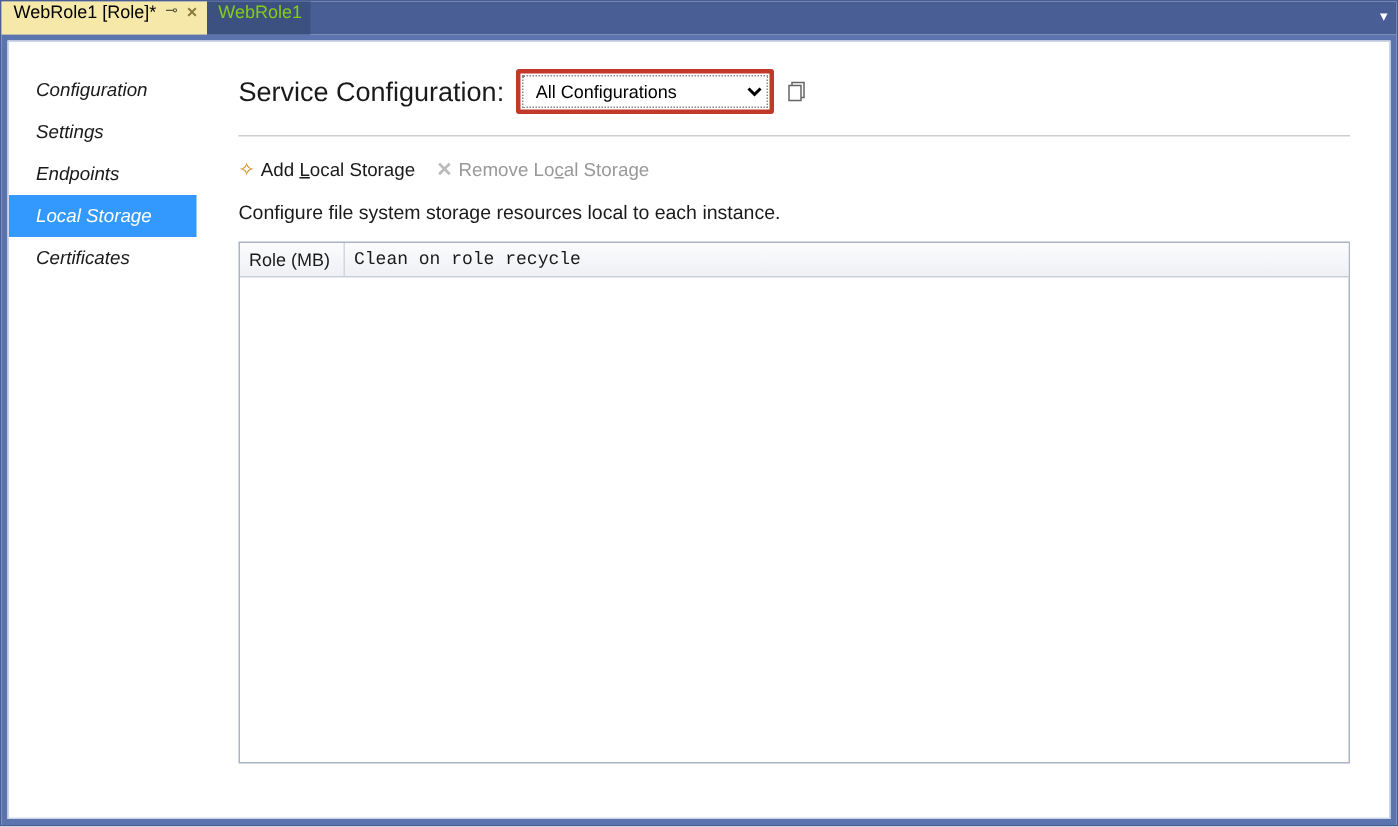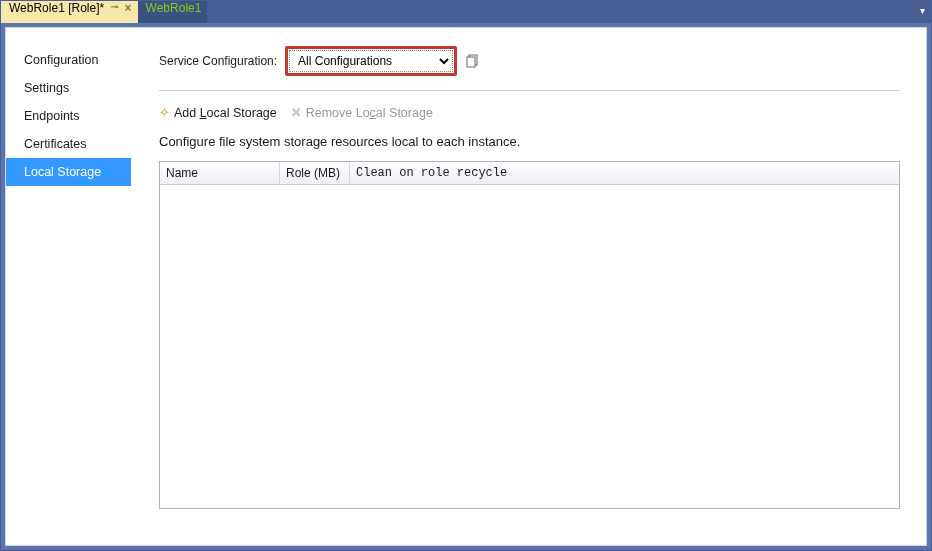--- a/index.html
+++ b/index.html
@@ -66,41 +66,42 @@
       width: 125px;
       padding: 18px 0 0 0;
       display: flex;
       flex-direction: column;
     }
     .sidebar-item {
       padding: 7px 12px 7px 18px;
       font-size: 12.5px;
       color: #1a1a1a;
       cursor: pointer;
+      font-style: italic;
     }
     .sidebar-item.active {
       background: #3399ff;
       color: #fff;
     }
     
     .main {
       flex: 1;
       padding: 18px 26px 18px 28px;
       display: flex;
       flex-direction: column;
     }
     
     .row-config {
       display: flex;
       align-items: center;
       gap: 8px;
       margin-bottom: 14px;
     }
     .row-config label {
-      font-size: 12px;
+      font-size: 18px;
       color: #1a1a1a;
     }
     .select-highlight {
       border: 3px solid #c0392b;
       border-radius: 2px;
       padding: 1px;
       display: inline-flex;
     }
     .select-highlight select {
       font-size: 12px;
@@ -198,22 +199,22 @@
     <span class="dropdown-arrow">▾</span>
   </div>
 
   <div class="content-wrap">
     <div class="content">
 
       <div class="sidebar">
         <div class="sidebar-item">Configuration</div>
         <div class="sidebar-item">Settings</div>
         <div class="sidebar-item">Endpoints</div>
+        <div class="sidebar-item active">Local Storage</div>
         <div class="sidebar-item">Certificates</div>
-        <div class="sidebar-item active">Local Storage</div>
       </div>
 
       <div class="main">
 
         <div class="row-config">
           <label>Service Configuration:</label>
           <span class="select-highlight">
             <select>
               <option>All Configurations</option>
             </select>
@@ -236,21 +237,20 @@
           <div class="tool-btn disabled">
             <span class="del-ico">✕</span>
             <span><span>Remove Lo</span><span class="underline">c</span><span>al Storage</span></span>
           </div>
         </div>
 
         <div class="desc">Configure file system storage resources local to each instance.</div>
 
         <div class="grid">
           <div class="grid-head">
-            <div class="col col-name">Name</div>
             <div class="col col-size">Role (MB)</div>
             <div class="col col-clean">Clean on role recycle</div>
           </div>
           <div class="grid-body"></div>
         </div>
 
         <div class="bottom-spacer"></div>
       </div>
 
     </div>

